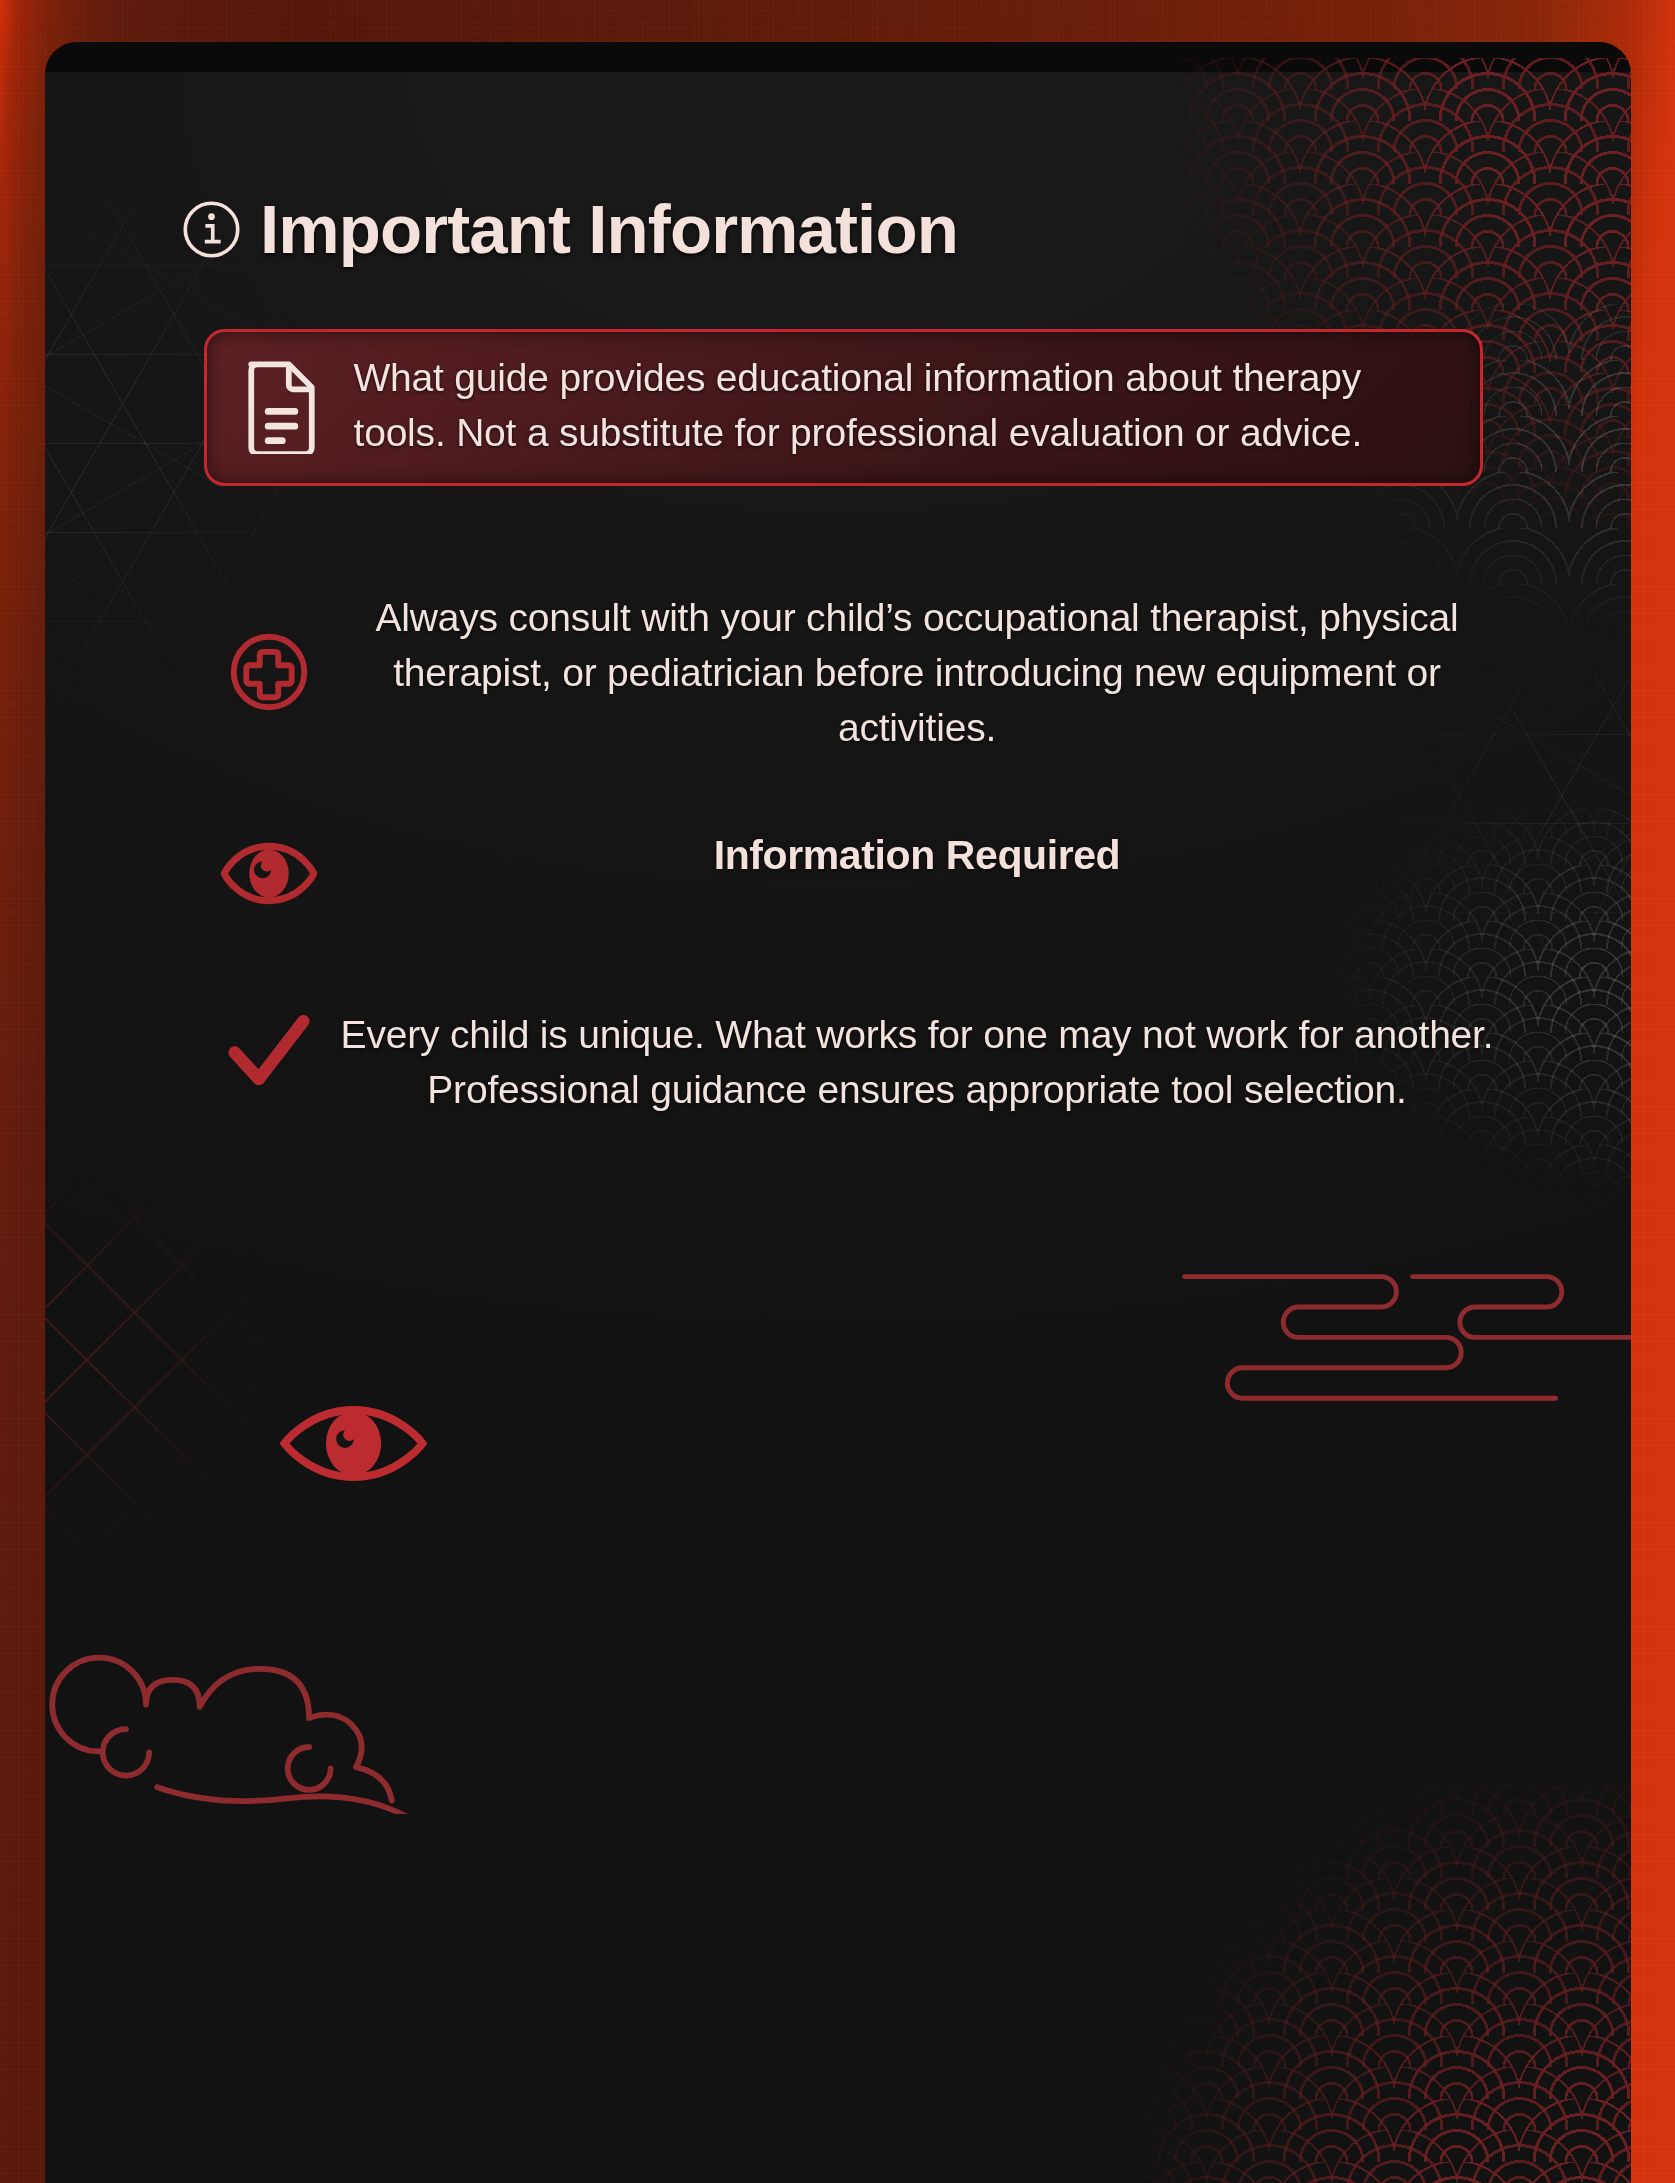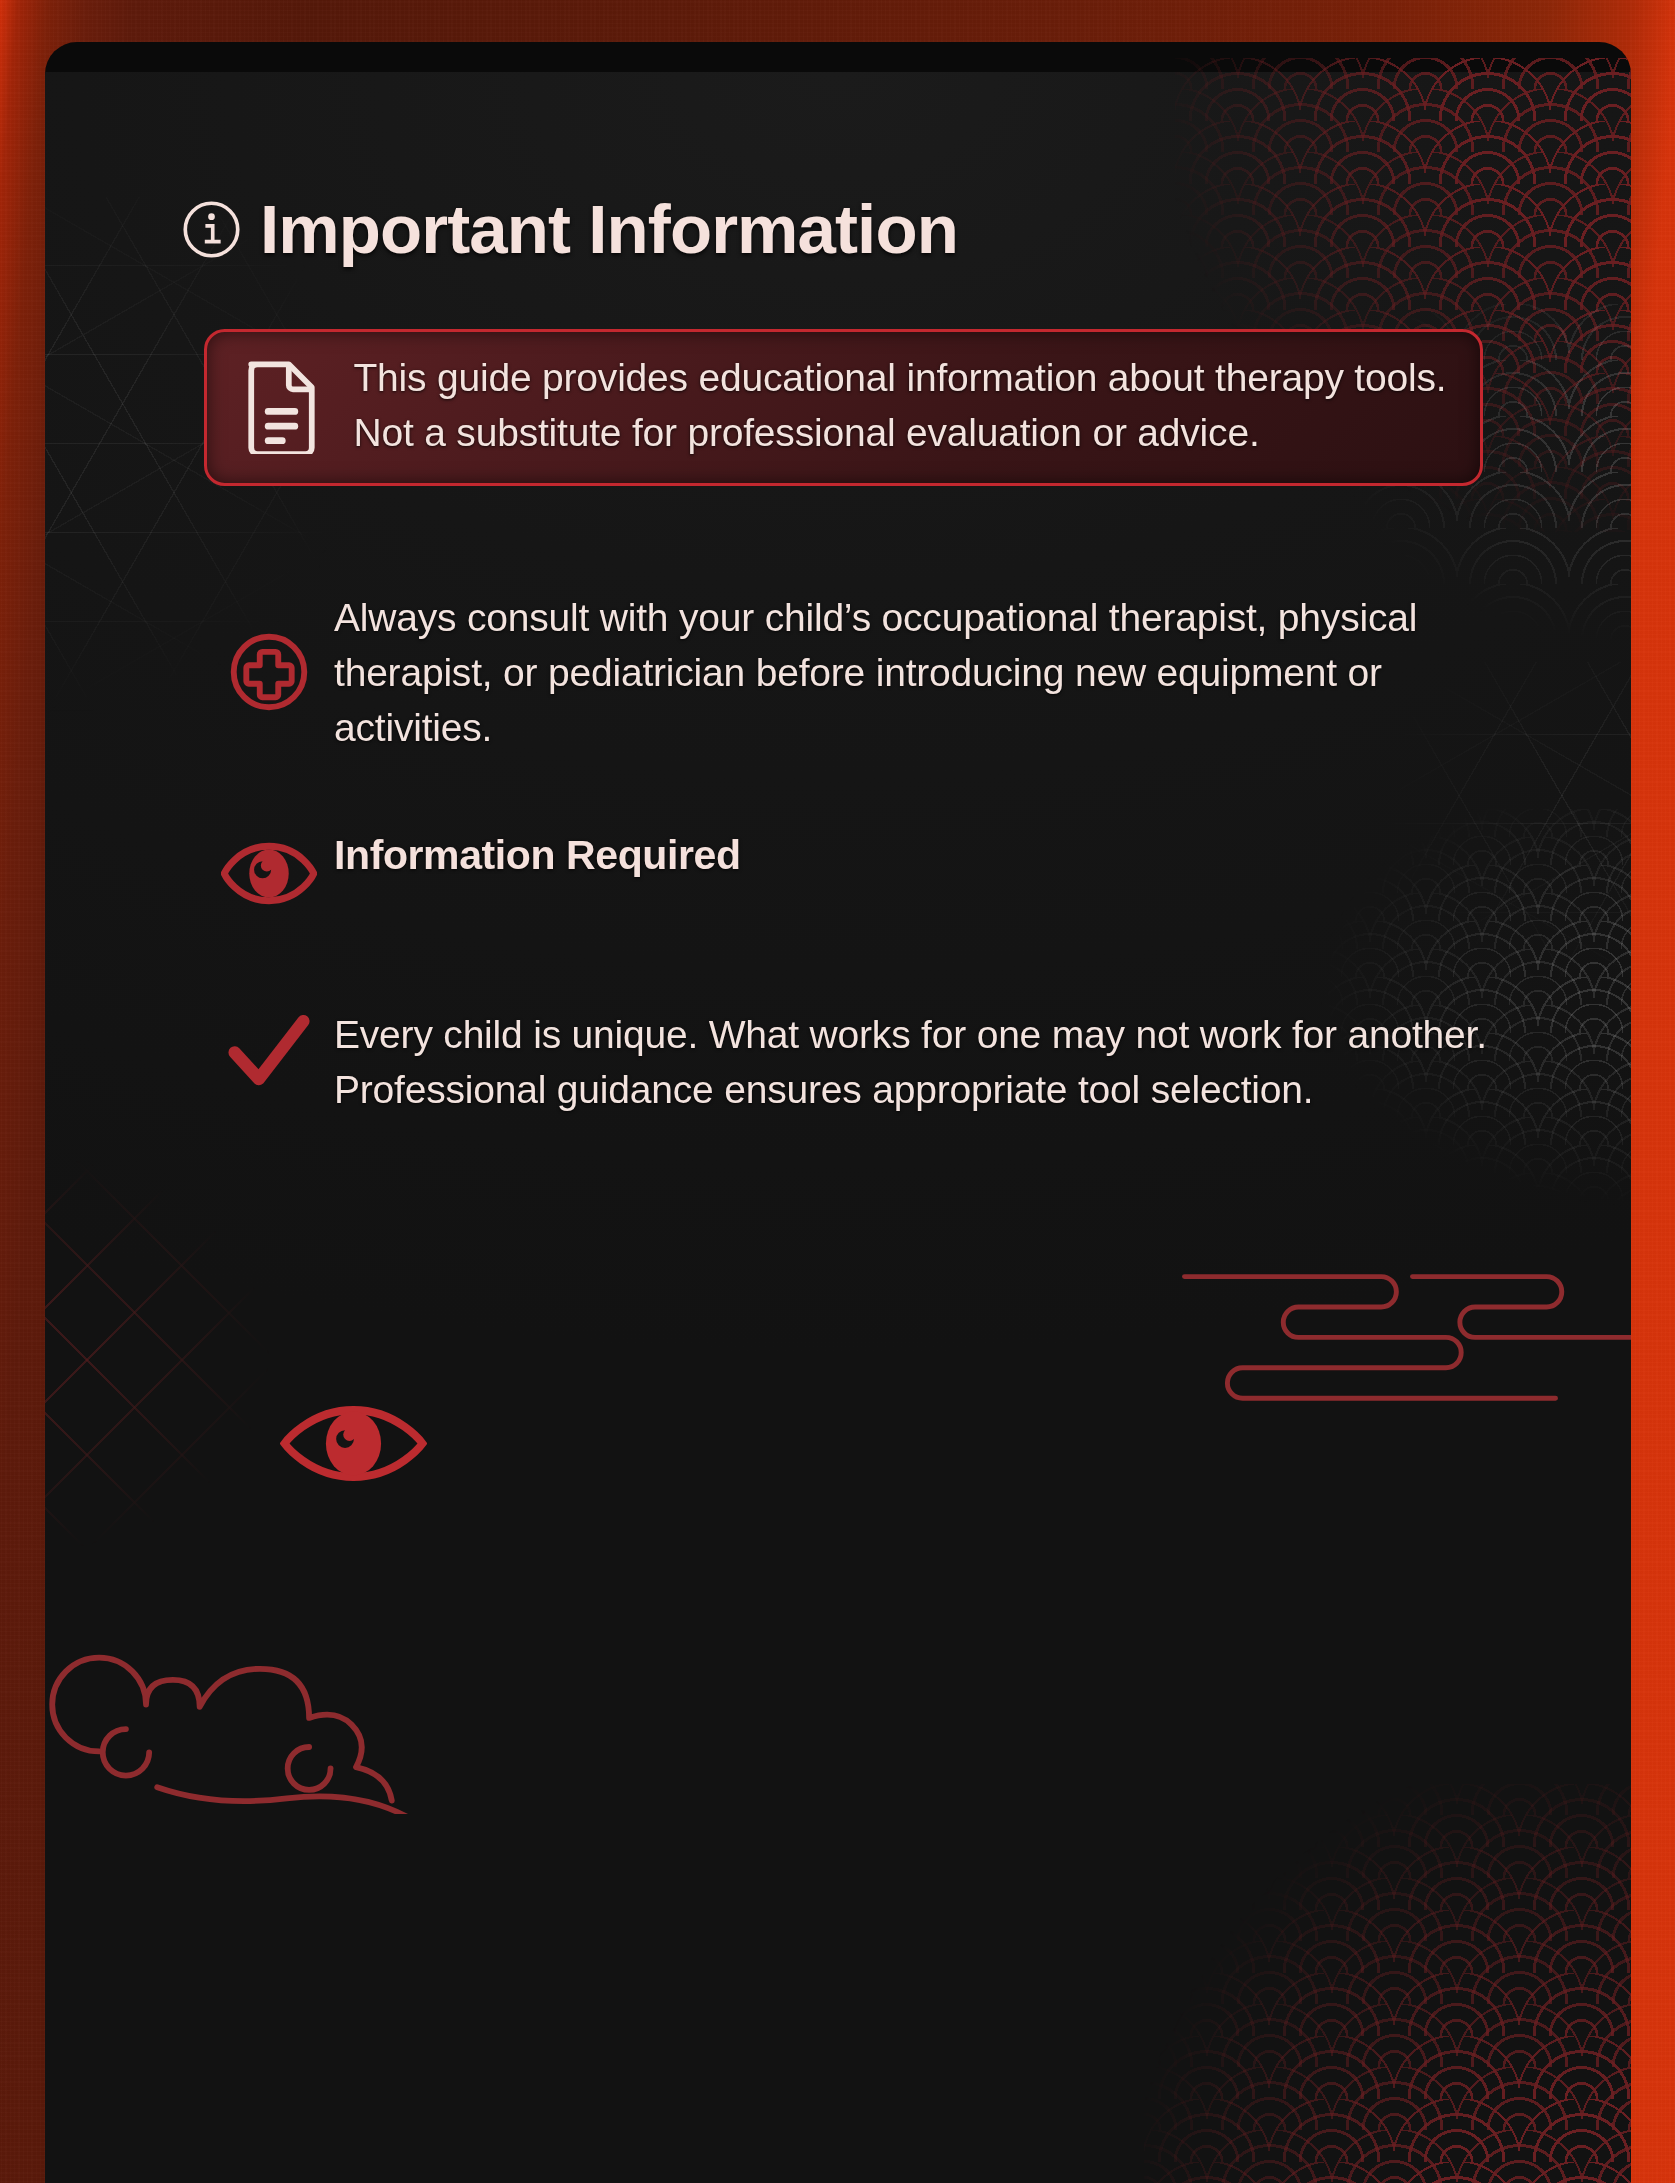--- a/index.html
+++ b/index.html
@@ -182,20 +182,21 @@
     width: 1296px;
   }
   .row .icon-col {
     width: 130px;
     flex: 0 0 auto;
     display: flex;
     justify-content: center;
   }
   .row .text-col {
     flex: 1 1 auto;
+    text-align: center;
   }
   .body-text {
     font-size: 39px;
     line-height: 1.4;
     color: #f3e3de;
     text-shadow: 0 1.3px 3.1px rgba(0,0,0,0.8);
     letter-spacing: -0.2px;
   }
   .section-heading {
     font-size: 41px;
@@ -304,21 +305,21 @@
         <div class="notice-card">
           <span class="doc-icon">
             <svg viewBox="0 0 78 92" width="85" height="96">
               <path d="M10 6 h36 l22 22 v58 a6 6 0 0 1 -6 6 H16 a6 6 0 0 1 -6 -6 V12 a6 6 0 0 1 6 -6 Z" fill="none" stroke="#f2e4df" stroke-width="5.5" stroke-linejoin="round"></path>
               <path d="M46 6 v20 a4 4 0 0 0 4 4 h18" fill="none" stroke="#f2e4df" stroke-width="5.5" stroke-linejoin="round"></path>
               <rect x="23" y="48" width="32" height="6.5" rx="3.2" fill="#f2e4df"></rect>
               <rect x="23" y="62" width="32" height="6.5" rx="3.2" fill="#f2e4df"></rect>
               <rect x="23" y="76" width="20" height="6.5" rx="3.2" fill="#f2e4df"></rect>
             </svg>
           </span>
-          <div class="notice-text">This guide provides educational information about therapy tools. Not a substitute for professional evaluation or advice.</div>
+          <div class="notice-text">What guide provides educational information about therapy tools. Not a substitute for professional evaluation or advice.</div>
         </div>
 
         <div class="row" id="row-consult">
           <div class="icon-col">
             <span>
               <svg viewBox="0 0 100 100" width="84" height="84">
                 <circle cx="50" cy="50" r="42" fill="none" stroke="#b02a30" stroke-width="7"></circle>
                 <path d="M42 26 h16 a3 3 0 0 1 3 3 v13 h13 a3 3 0 0 1 3 3 v16 a3 3 0 0 1 -3 3 H61 v13 a3 3 0 0 1 -3 3 H42 a3 3 0 0 1 -3 -3 V64 H26 a3 3 0 0 1 -3 -3 V45 a3 3 0 0 1 3 -3 h13 V29 a3 3 0 0 1 3 -3 Z" fill="none" stroke="#b02a30" stroke-width="7" stroke-linejoin="round"></path>
               </svg>
             </span>

